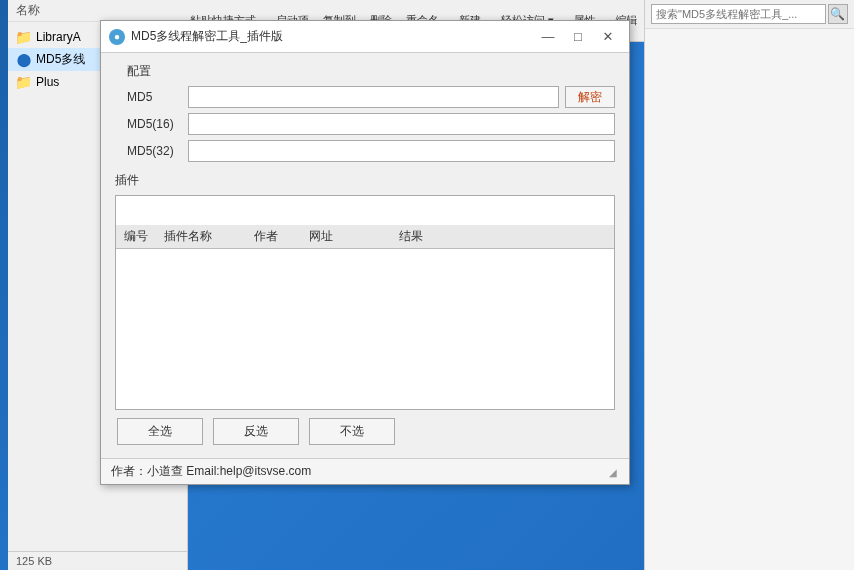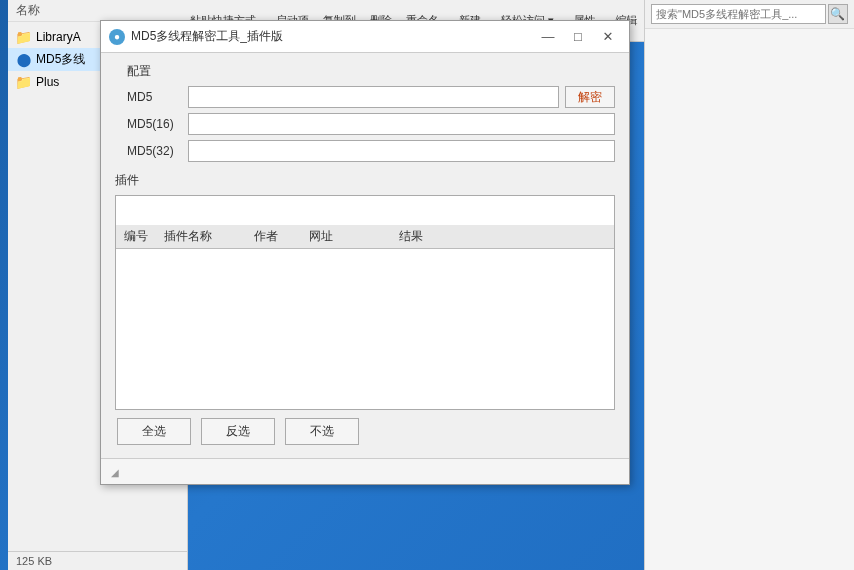--- a/index.html
+++ b/index.html
@@ -279,21 +279,21 @@
 
     .bottom-buttons {
       display: flex;
       gap: 10px;
       margin-top: 8px;
       justify-content: flex-start;
       padding-left: 2px;
     }
 
     .action-btn {
-      padding: 4px 24px;
+      padding: 4px 30px;
       font-size: 12px;
       background: #f5f5f5;
       border: 1px solid #aaa;
       cursor: pointer;
       color: #333;
     }
 
     .dialog-footer {
       position: absolute;
       bottom: 0; left: 0; right: 0;
@@ -439,15 +439,16 @@
     </div>
 
     <div class="bottom-buttons">
       <button class="action-btn">全选</button>
       <button class="action-btn">反选</button>
       <button class="action-btn">不选</button>
     </div>
   </div>
 
   <div class="dialog-footer">
+    <span>作者：小道查  Email:help@itsvse.com</span>
     <span class="resize-handle">◢</span>
   </div>
 </div>
 
 </body></html>

